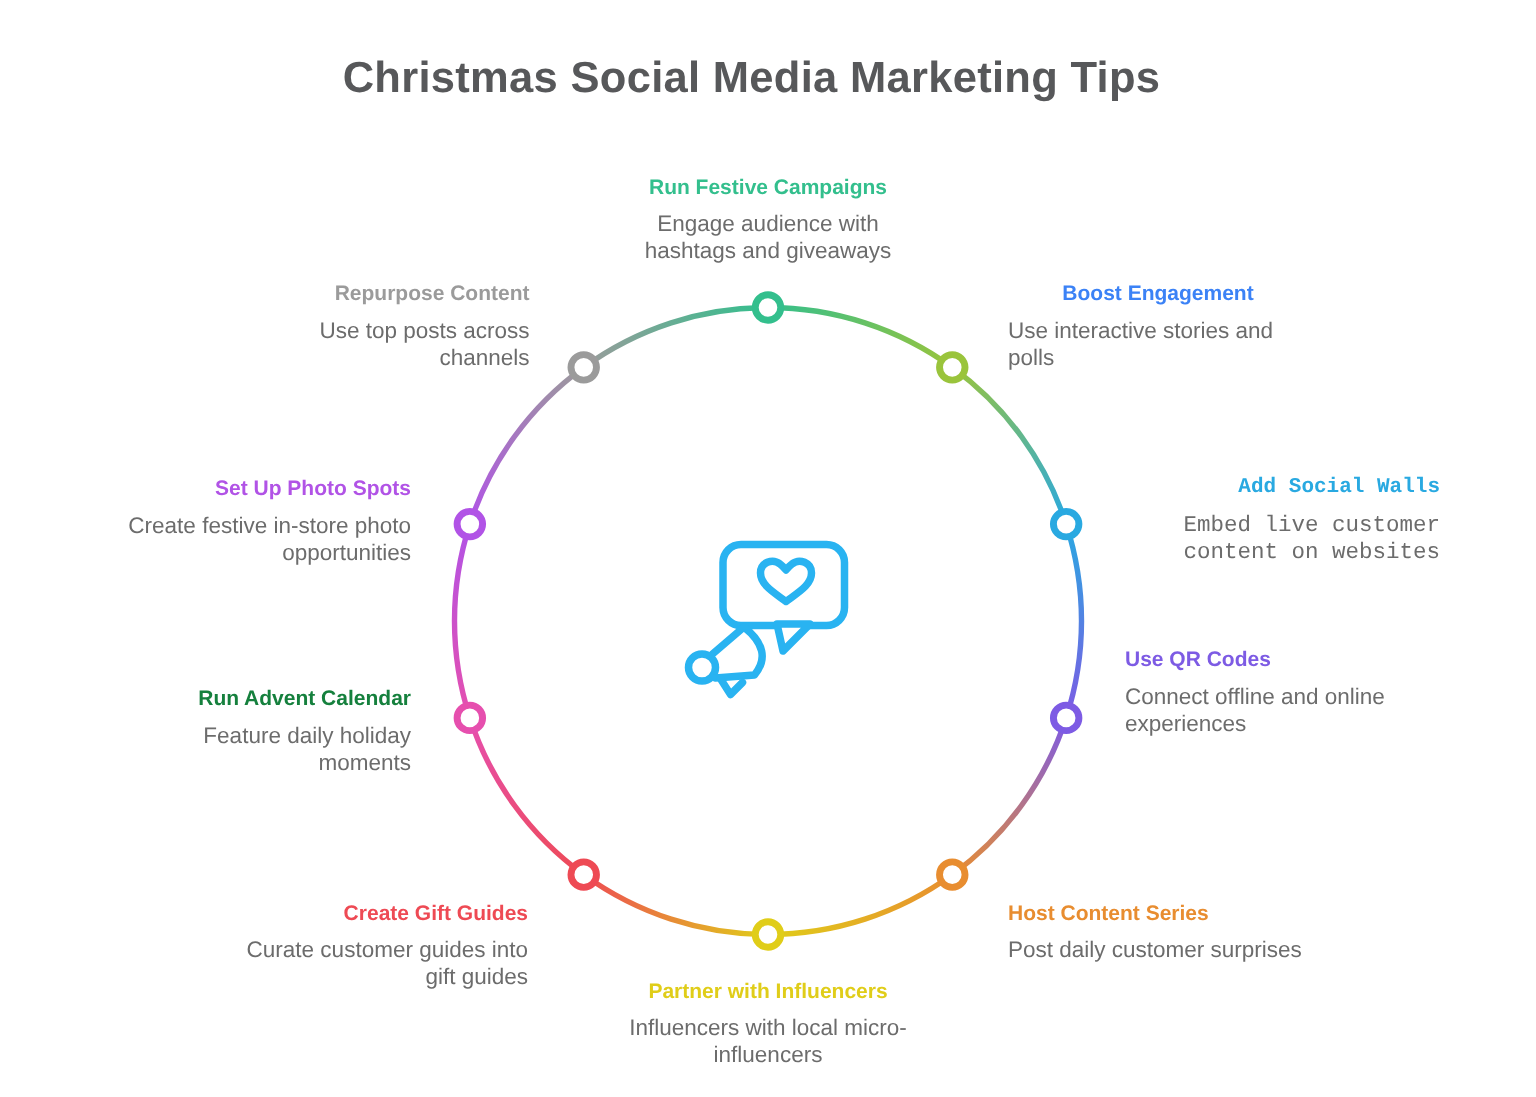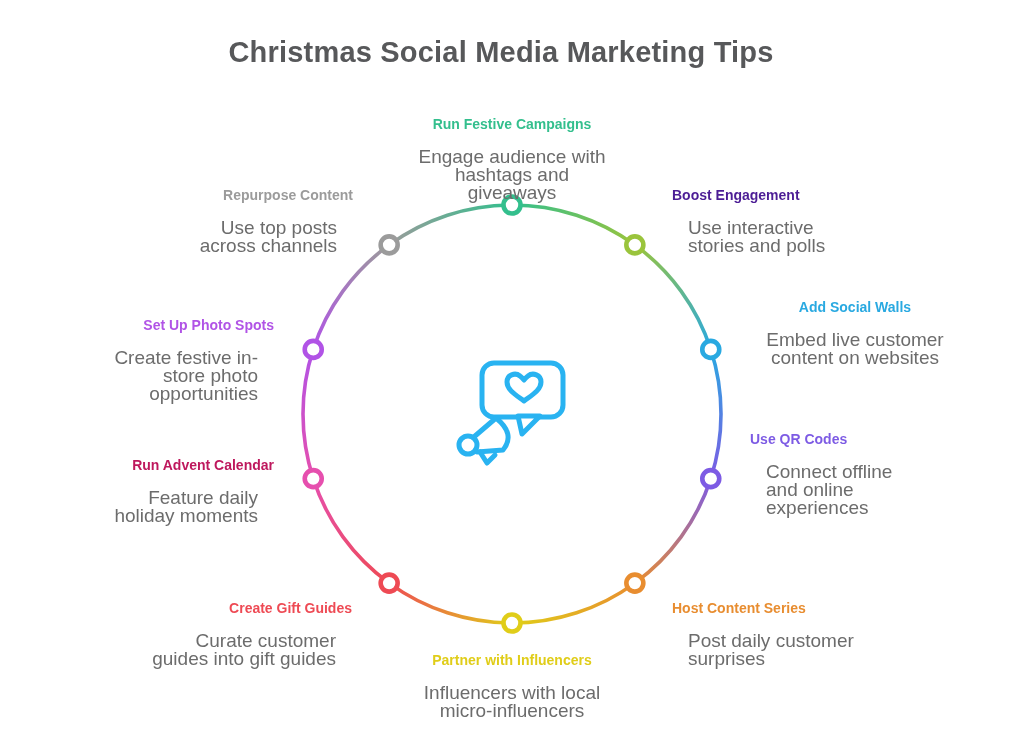--- a/index.html
+++ b/index.html
@@ -10,26 +10,26 @@
   }
   .page-title{
     position:absolute;left:0;top:36px;width:978px;margin:0;
     text-align:center;font-size:29px;font-weight:700;color:#57585a;
     letter-spacing:0.2px;
   }
   #ring-svg{position:absolute;left:0;top:0;}
   .center-icon{position:absolute;left:450px;top:350px;}
   .item{position:absolute;}
   .item-label{margin:0 0 9px 0;font-size:14px;font-weight:700;line-height:1.1;}
-  .item-desc{margin:16px;font-size:19px;line-height:18px;color:#6c6c6c;}
+  .item-desc{margin:0;font-size:15px;line-height:18px;color:#6c6c6c;}
   
   .item-0{left:337px;top:117px;width:350px;text-align:center;}
   .item-0 .item-desc{width:190px;margin-left:auto;margin-right:auto;}
   .item-1{left:672px;top:188px;width:200px;text-align:left;}
-  .item-2{left:750px;top:300px;width:210px;text-align:center;}
+  .item-2{left:750px;top:318px;width:210px;text-align:right;font-family:Liberation Mono, monospace;}
   .item-3{left:750px;top:432px;width:195px;text-align:left;}
   .item-4{left:672px;top:601px;width:235px;text-align:left;}
   .item-5{left:402px;top:653px;width:220px;text-align:center;}
   .item-5 .item-desc{width:205px;margin-left:auto;margin-right:auto;}
   .item-6{right:672px;top:601px;width:235px;text-align:right;}
   .item-6 .item-desc{width:200px;margin-left:auto;}
   .item-7{right:750px;top:458px;width:195px;text-align:right;}
   .item-7 .item-desc{width:160px;margin-left:auto;}
   .item-8{right:750px;top:318px;width:210px;text-align:right;}
   .item-9{right:671px;top:188px;width:200px;text-align:right;}
@@ -114,21 +114,21 @@
     <path d="M 25 86 L 46 68 Q 66 84 53 100 L 27 102"></path>
     <path d="M 30 102 L 37 113 L 45 105"></path>
   </g>
 </svg>
 
 <div class="item item-0">
   <h3 class="item-label" style="color: rgb(51, 191, 141);">Run Festive Campaigns</h3>
   <p class="item-desc">Engage audience with hashtags and giveaways</p>
 </div>
 <div class="item item-1">
-  <h3 class="item-label" style="color: #4c1d95;">Boost Engagement</h3>
+  <h3 class="item-label" style="color: #3b82f6; text-align: center;">Boost Engagement</h3>
   <p class="item-desc">Use interactive stories and polls</p>
 </div>
 <div class="item item-2">
   <h3 class="item-label" style="color: rgb(41, 169, 225);">Add Social Walls</h3>
   <p class="item-desc">Embed live customer content on websites</p>
 </div>
 <div class="item item-3">
   <h3 class="item-label" style="color: rgb(125, 91, 228);">Use QR Codes</h3>
   <p class="item-desc">Connect offline and online experiences</p>
 </div>
@@ -138,21 +138,21 @@
 </div>
 <div class="item item-5">
   <h3 class="item-label" style="color: rgb(224, 205, 25);">Partner with Influencers</h3>
   <p class="item-desc">Influencers with local micro-influencers</p>
 </div>
 <div class="item item-6">
   <h3 class="item-label" style="color: rgb(238, 74, 84);">Create Gift Guides</h3>
   <p class="item-desc">Curate customer guides into gift guides</p>
 </div>
 <div class="item item-7">
-  <h3 class="item-label" style="color: #be185d;">Run Advent Calendar</h3>
+  <h3 class="item-label" style="color: #15803d;">Run Advent Calendar</h3>
   <p class="item-desc">Feature daily holiday moments</p>
 </div>
 <div class="item item-8">
   <h3 class="item-label" style="color: rgb(177, 83, 230);">Set Up Photo Spots</h3>
   <p class="item-desc">Create festive in-store photo opportunities</p>
 </div>
 <div class="item item-9">
   <h3 class="item-label" style="color: rgb(155, 155, 155);">Repurpose Content</h3>
   <p class="item-desc">Use top posts across channels</p>
 </div>

